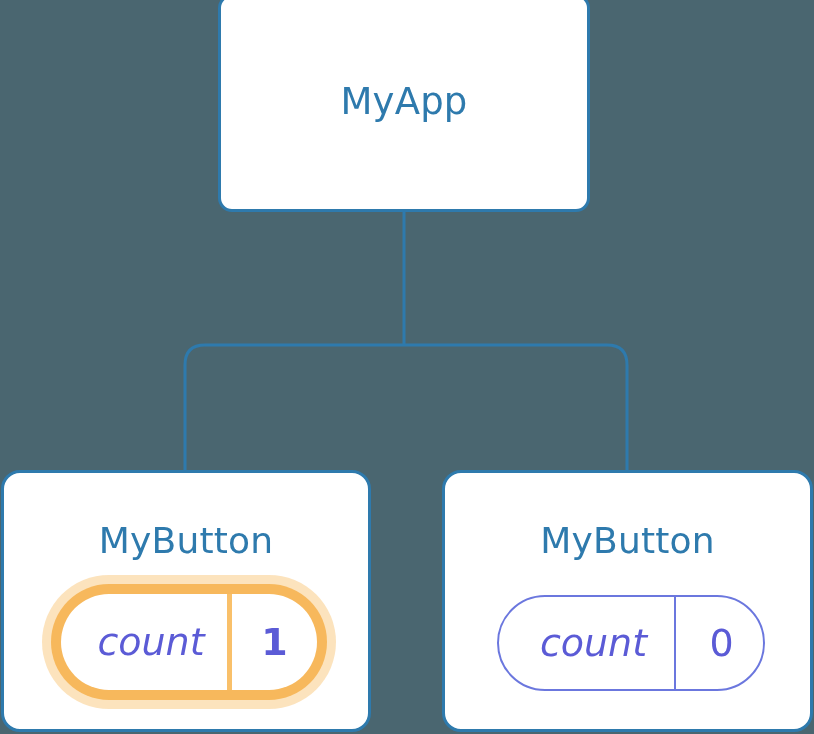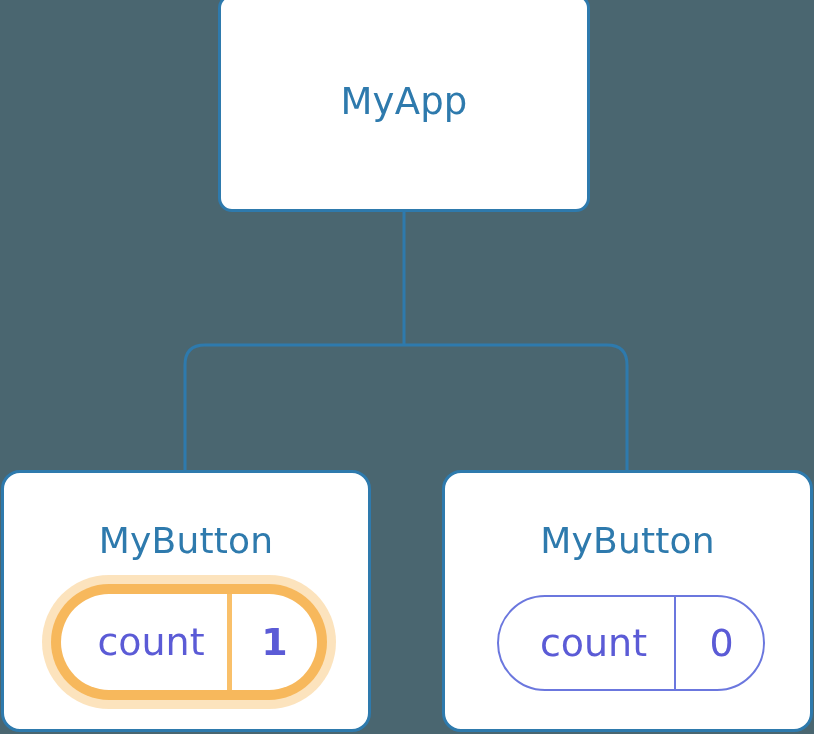--- a/index.html
+++ b/index.html
@@ -103,20 +103,21 @@
     justify-content: center;
     color: #5b5bd6;
     font-size: 38px;
     line-height: 1;
     white-space: nowrap;
     box-sizing: border-box;
   }
   .pill-key {
     flex: 0 0 auto;
     padding-left: 14px;
+    font-style: italic;
   }
   .pill-val {
     flex: 0 0 auto;
   }
   .pill-plain .pill-val {
     border-left: 2px solid #6b77de;
   }
 
   
   #pill-right {

